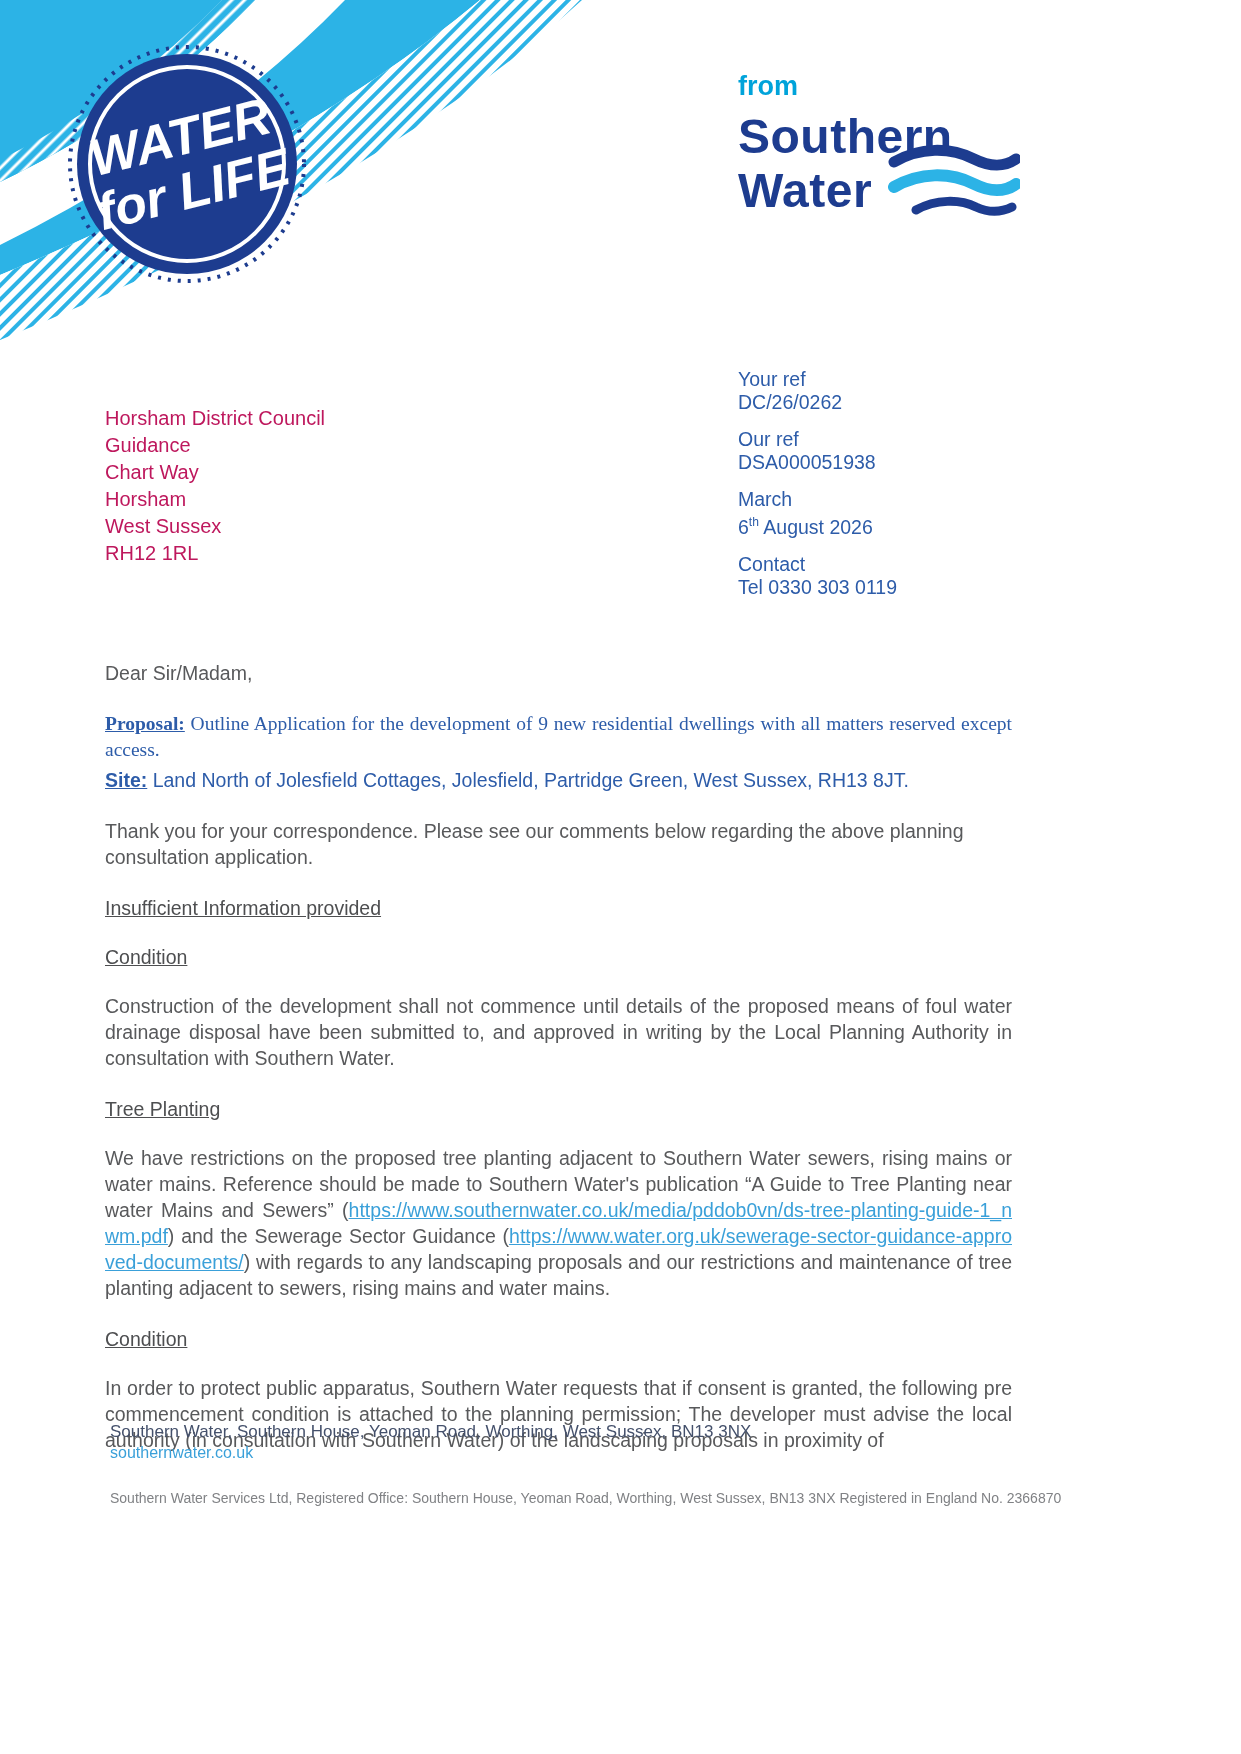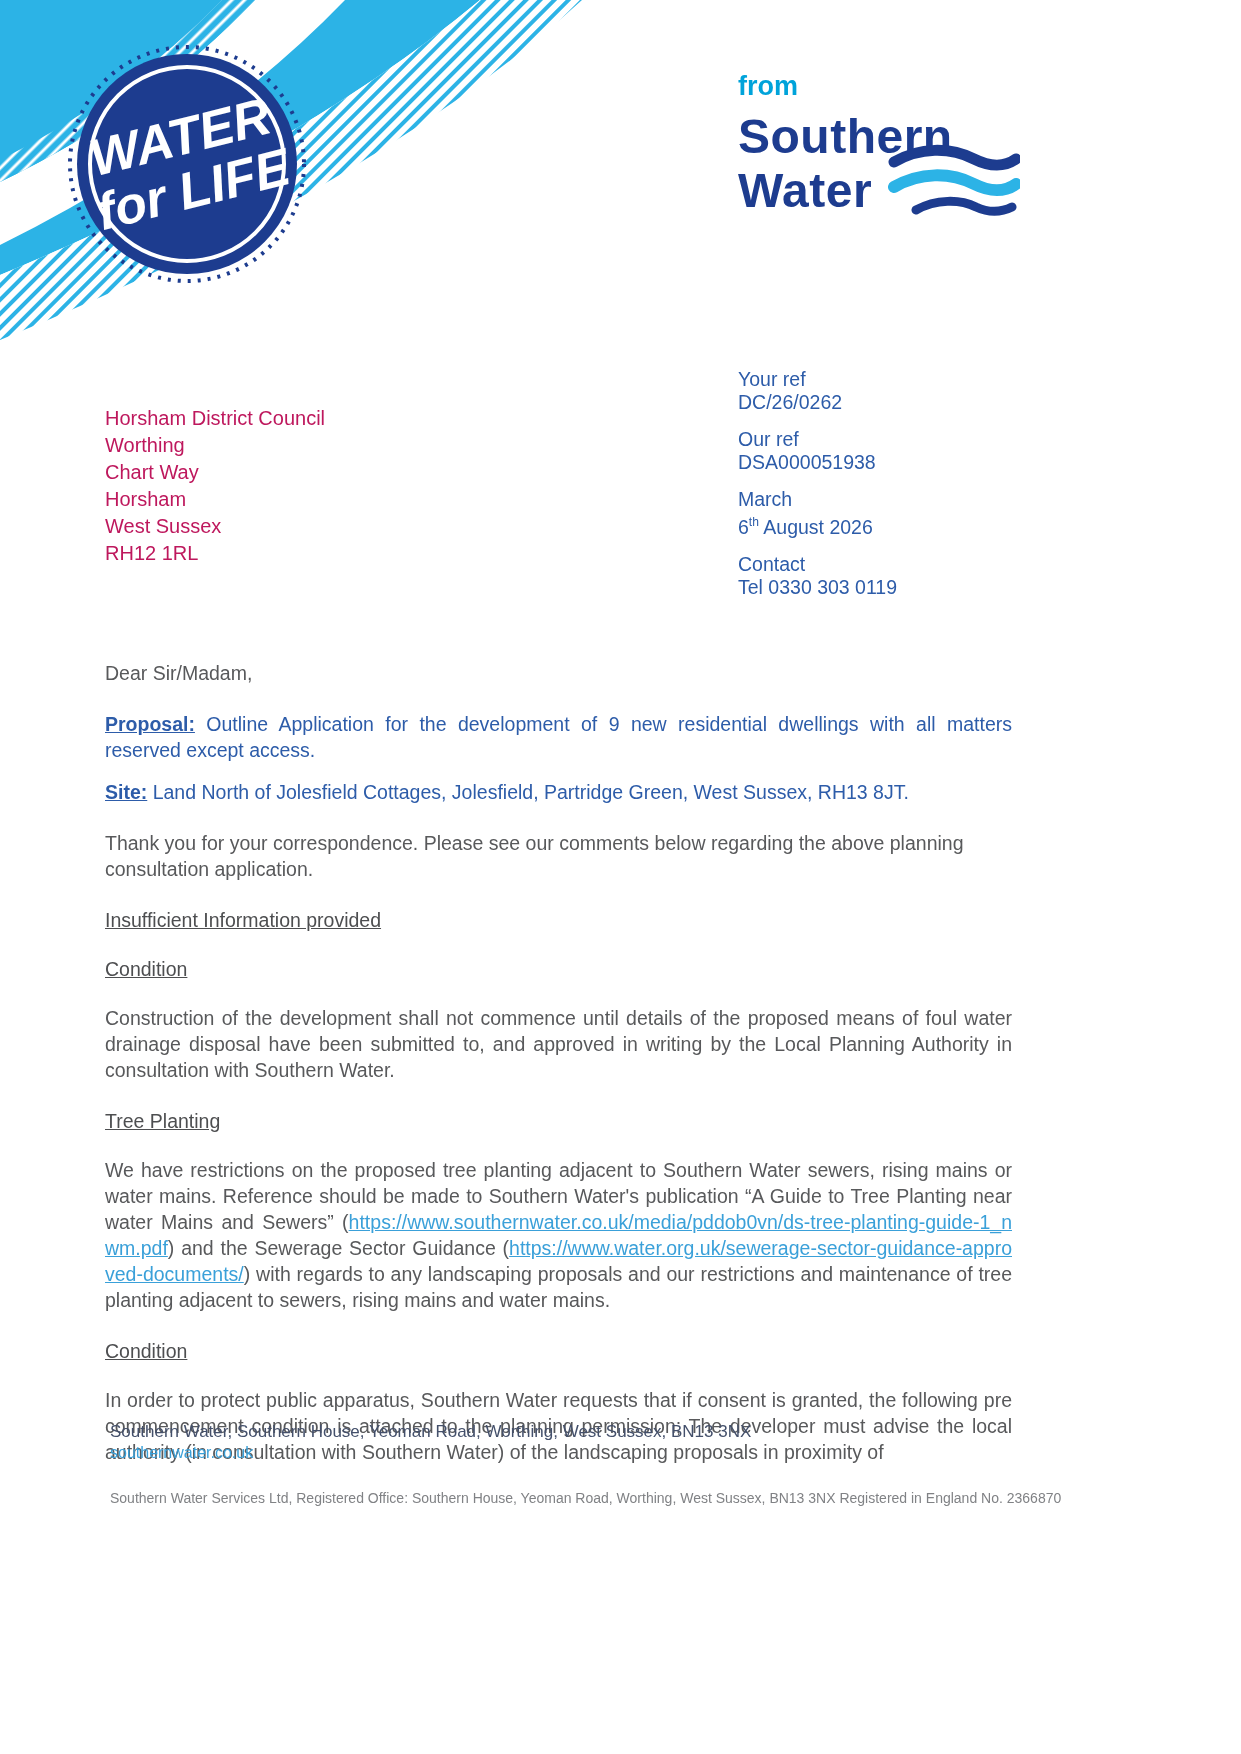--- a/index.html
+++ b/index.html
@@ -82,21 +82,21 @@
     <div class="name">Water</div>
   </div>
   <svg class="waves-svg" width="132" height="84" viewBox="0 0 132 84">
     <path d="M6,20 C32,5 62,5 86,17 C102,25 117,25 128,17" stroke="#1d3c8f" stroke-width="11" fill="none" stroke-linecap="round"></path>
     <path d="M6,45 C32,30 62,30 86,42 C102,50 117,50 128,42" stroke="#2cb3e6" stroke-width="12" fill="none" stroke-linecap="round"></path>
     <path d="M28,68 C48,57 72,57 88,65 C101,71 114,70 124,65" stroke="#1d3c8f" stroke-width="9" fill="none" stroke-linecap="round"></path>
   </svg>
 
   <div class="recipient">
     <div>Horsham District Council</div>
-    <div>Worthing</div>
+    <div>Guidance</div>
     <div>Chart Way</div>
     <div>Horsham</div>
     <div>West Sussex</div>
     <div>RH12 1RL</div>
   </div>
 
   <div class="refs">
     <div class="ref-block">
       <div class="ref-label">Your ref</div>
       <div class="ref-value">DC/26/0262</div>
@@ -111,21 +111,21 @@
     </div>
     <div class="ref-block">
       <div class="ref-label">Contact</div>
       <div class="ref-value">Tel 0330 303 0119</div>
     </div>
   </div>
 
   <div class="body-text">
     <p class="para no-justify">Dear Sir/Madam,</p>
 
-    <p class="para blue" style="margin-bottom:16px;"><span class="label-strong">Proposal:</span><span> Outline Application for the development of 9 new residential dwellings with all matters reserved except access.</span></p>
+    <p class="para blue" style="margin-bottom:4px;font-family:Liberation Serif, serif;"><span class="label-strong">Proposal:</span><span> Outline Application for the development of 9 new residential dwellings with all matters reserved except access.</span></p>
     <p class="para blue"><span class="label-strong">Site:</span><span> Land North of Jolesfield Cottages, Jolesfield, Partridge Green, West Sussex, RH13 8JT.</span></p>
 
     <p class="para no-justify">Thank you for your correspondence. Please see our comments below regarding the above planning consultation application.</p>
 
     <p class="para heading">Insufficient Information provided</p>
 
     <p class="para heading">Condition</p>
 
     <p class="para">Construction of the development shall not commence until details of the proposed means of foul water drainage disposal have been submitted to, and approved in writing by the Local Planning Authority in consultation with Southern Water.</p>
 

